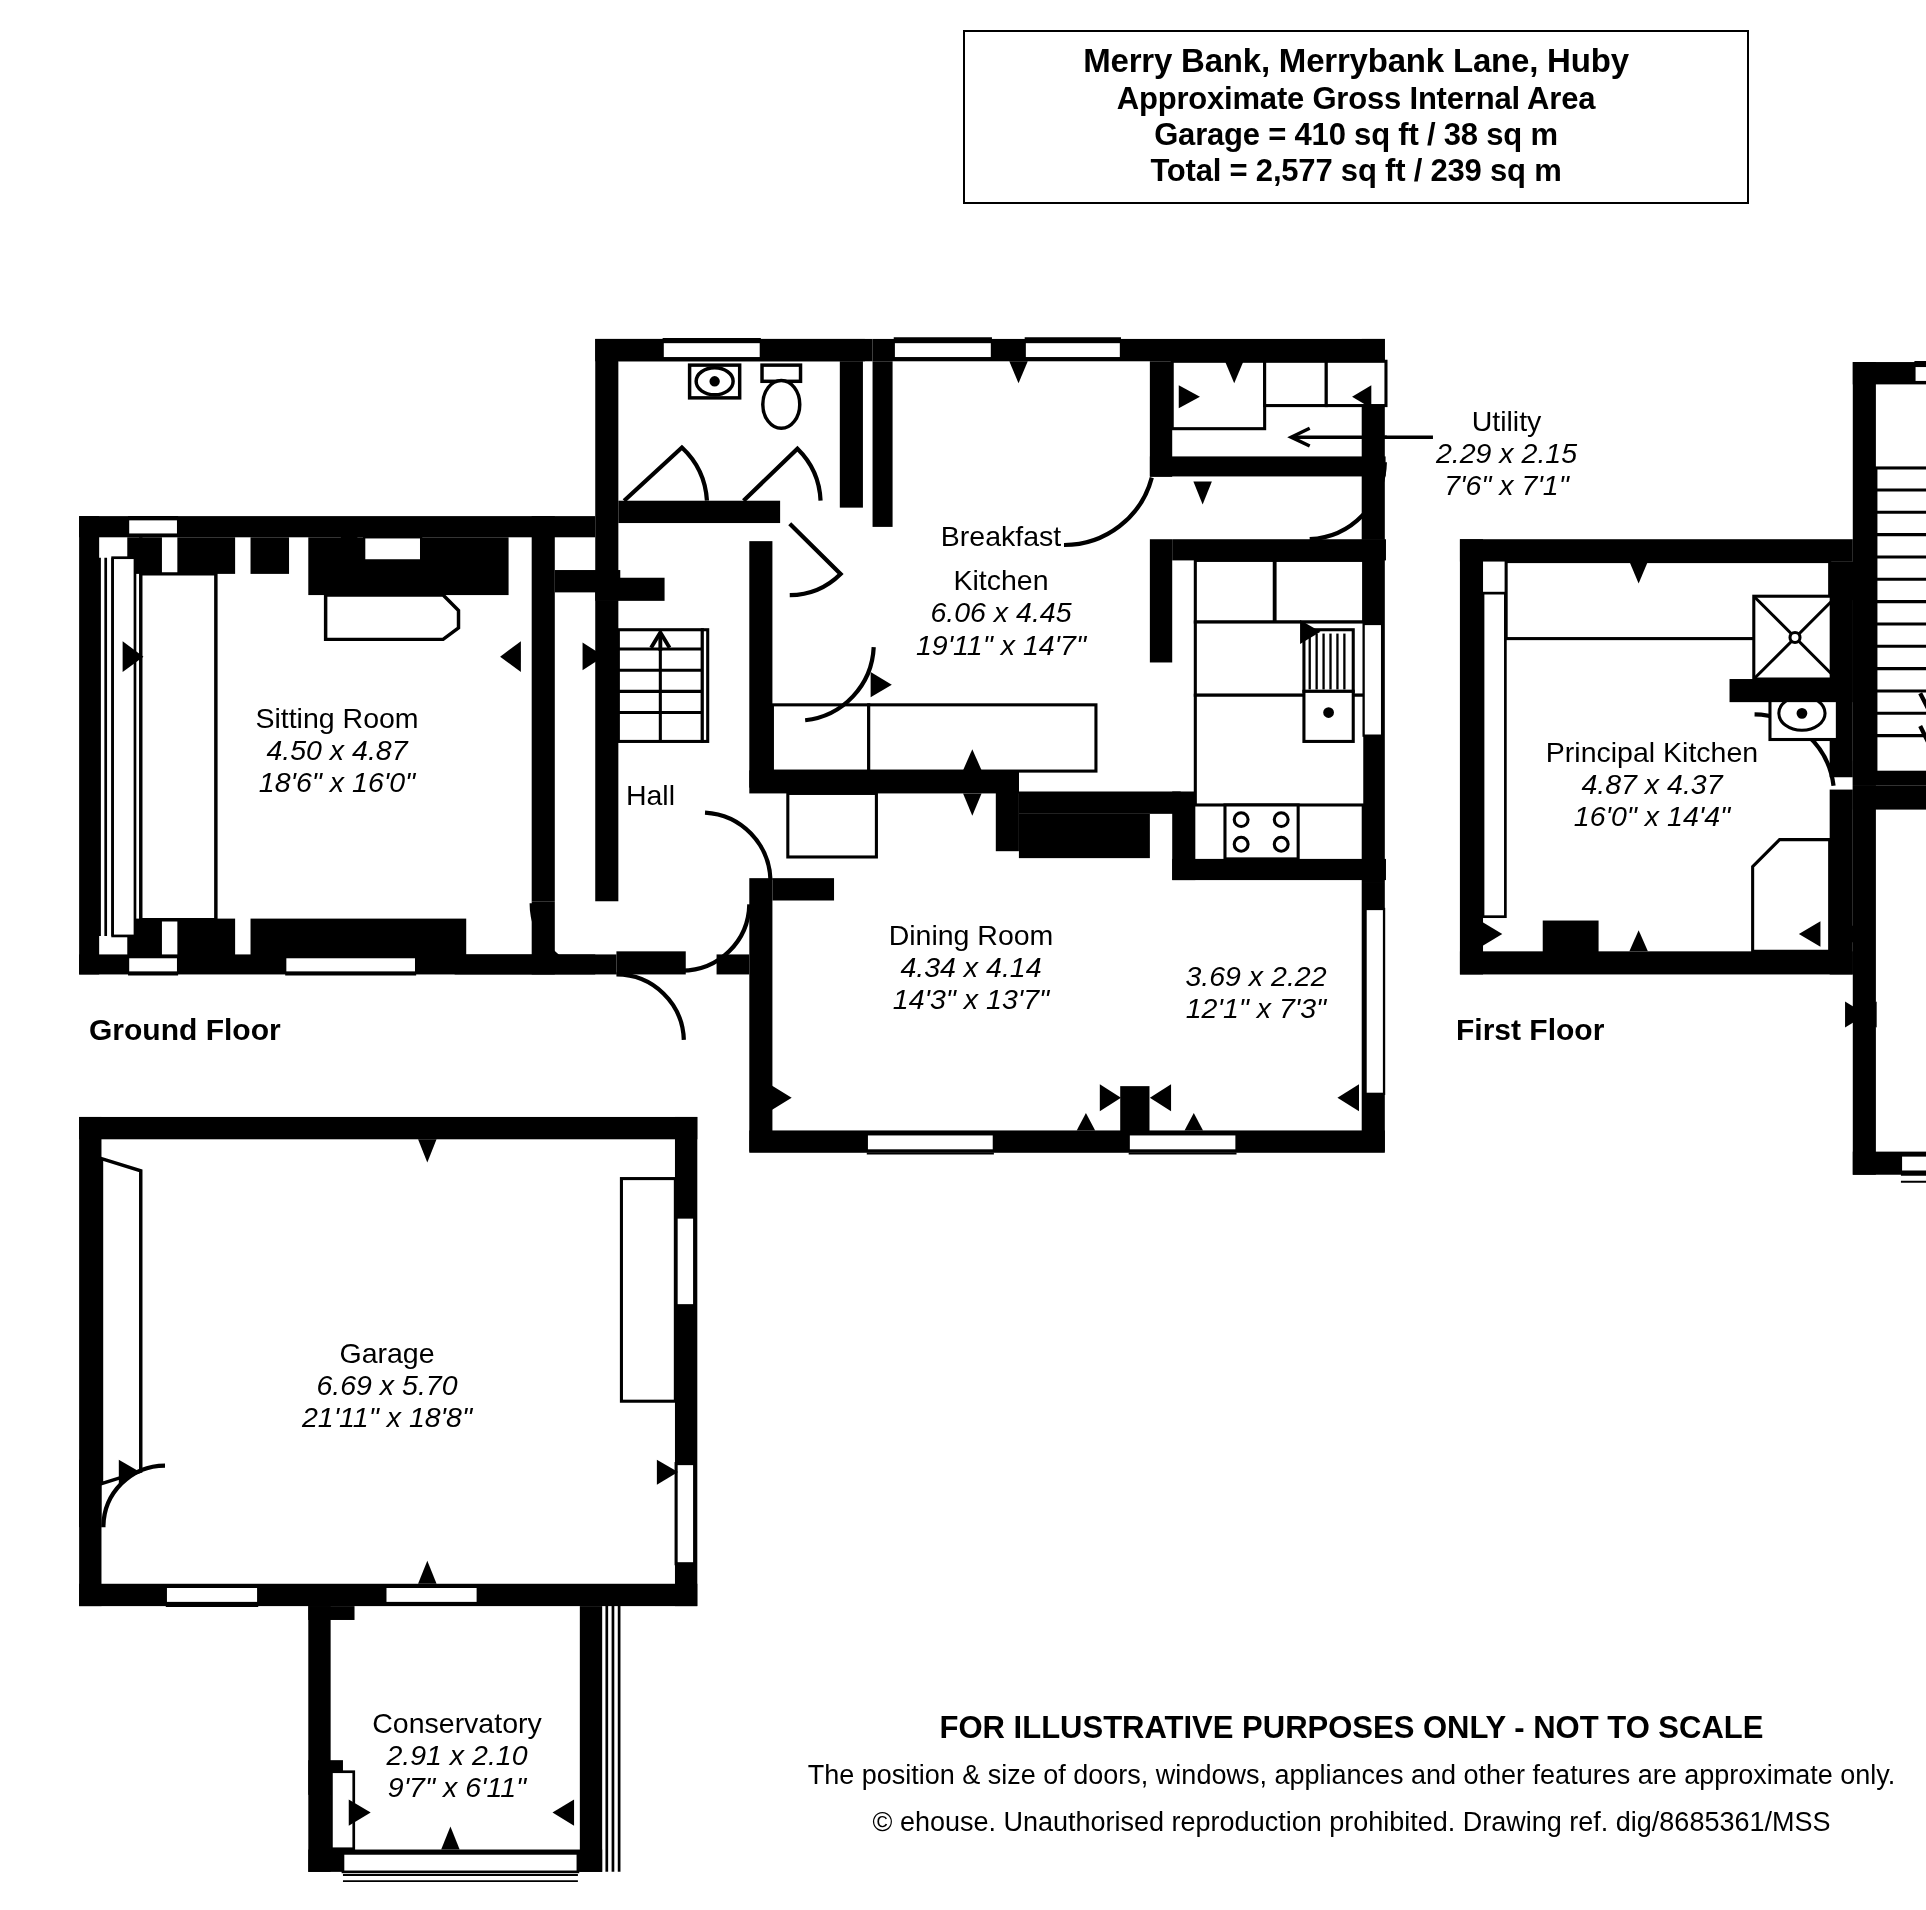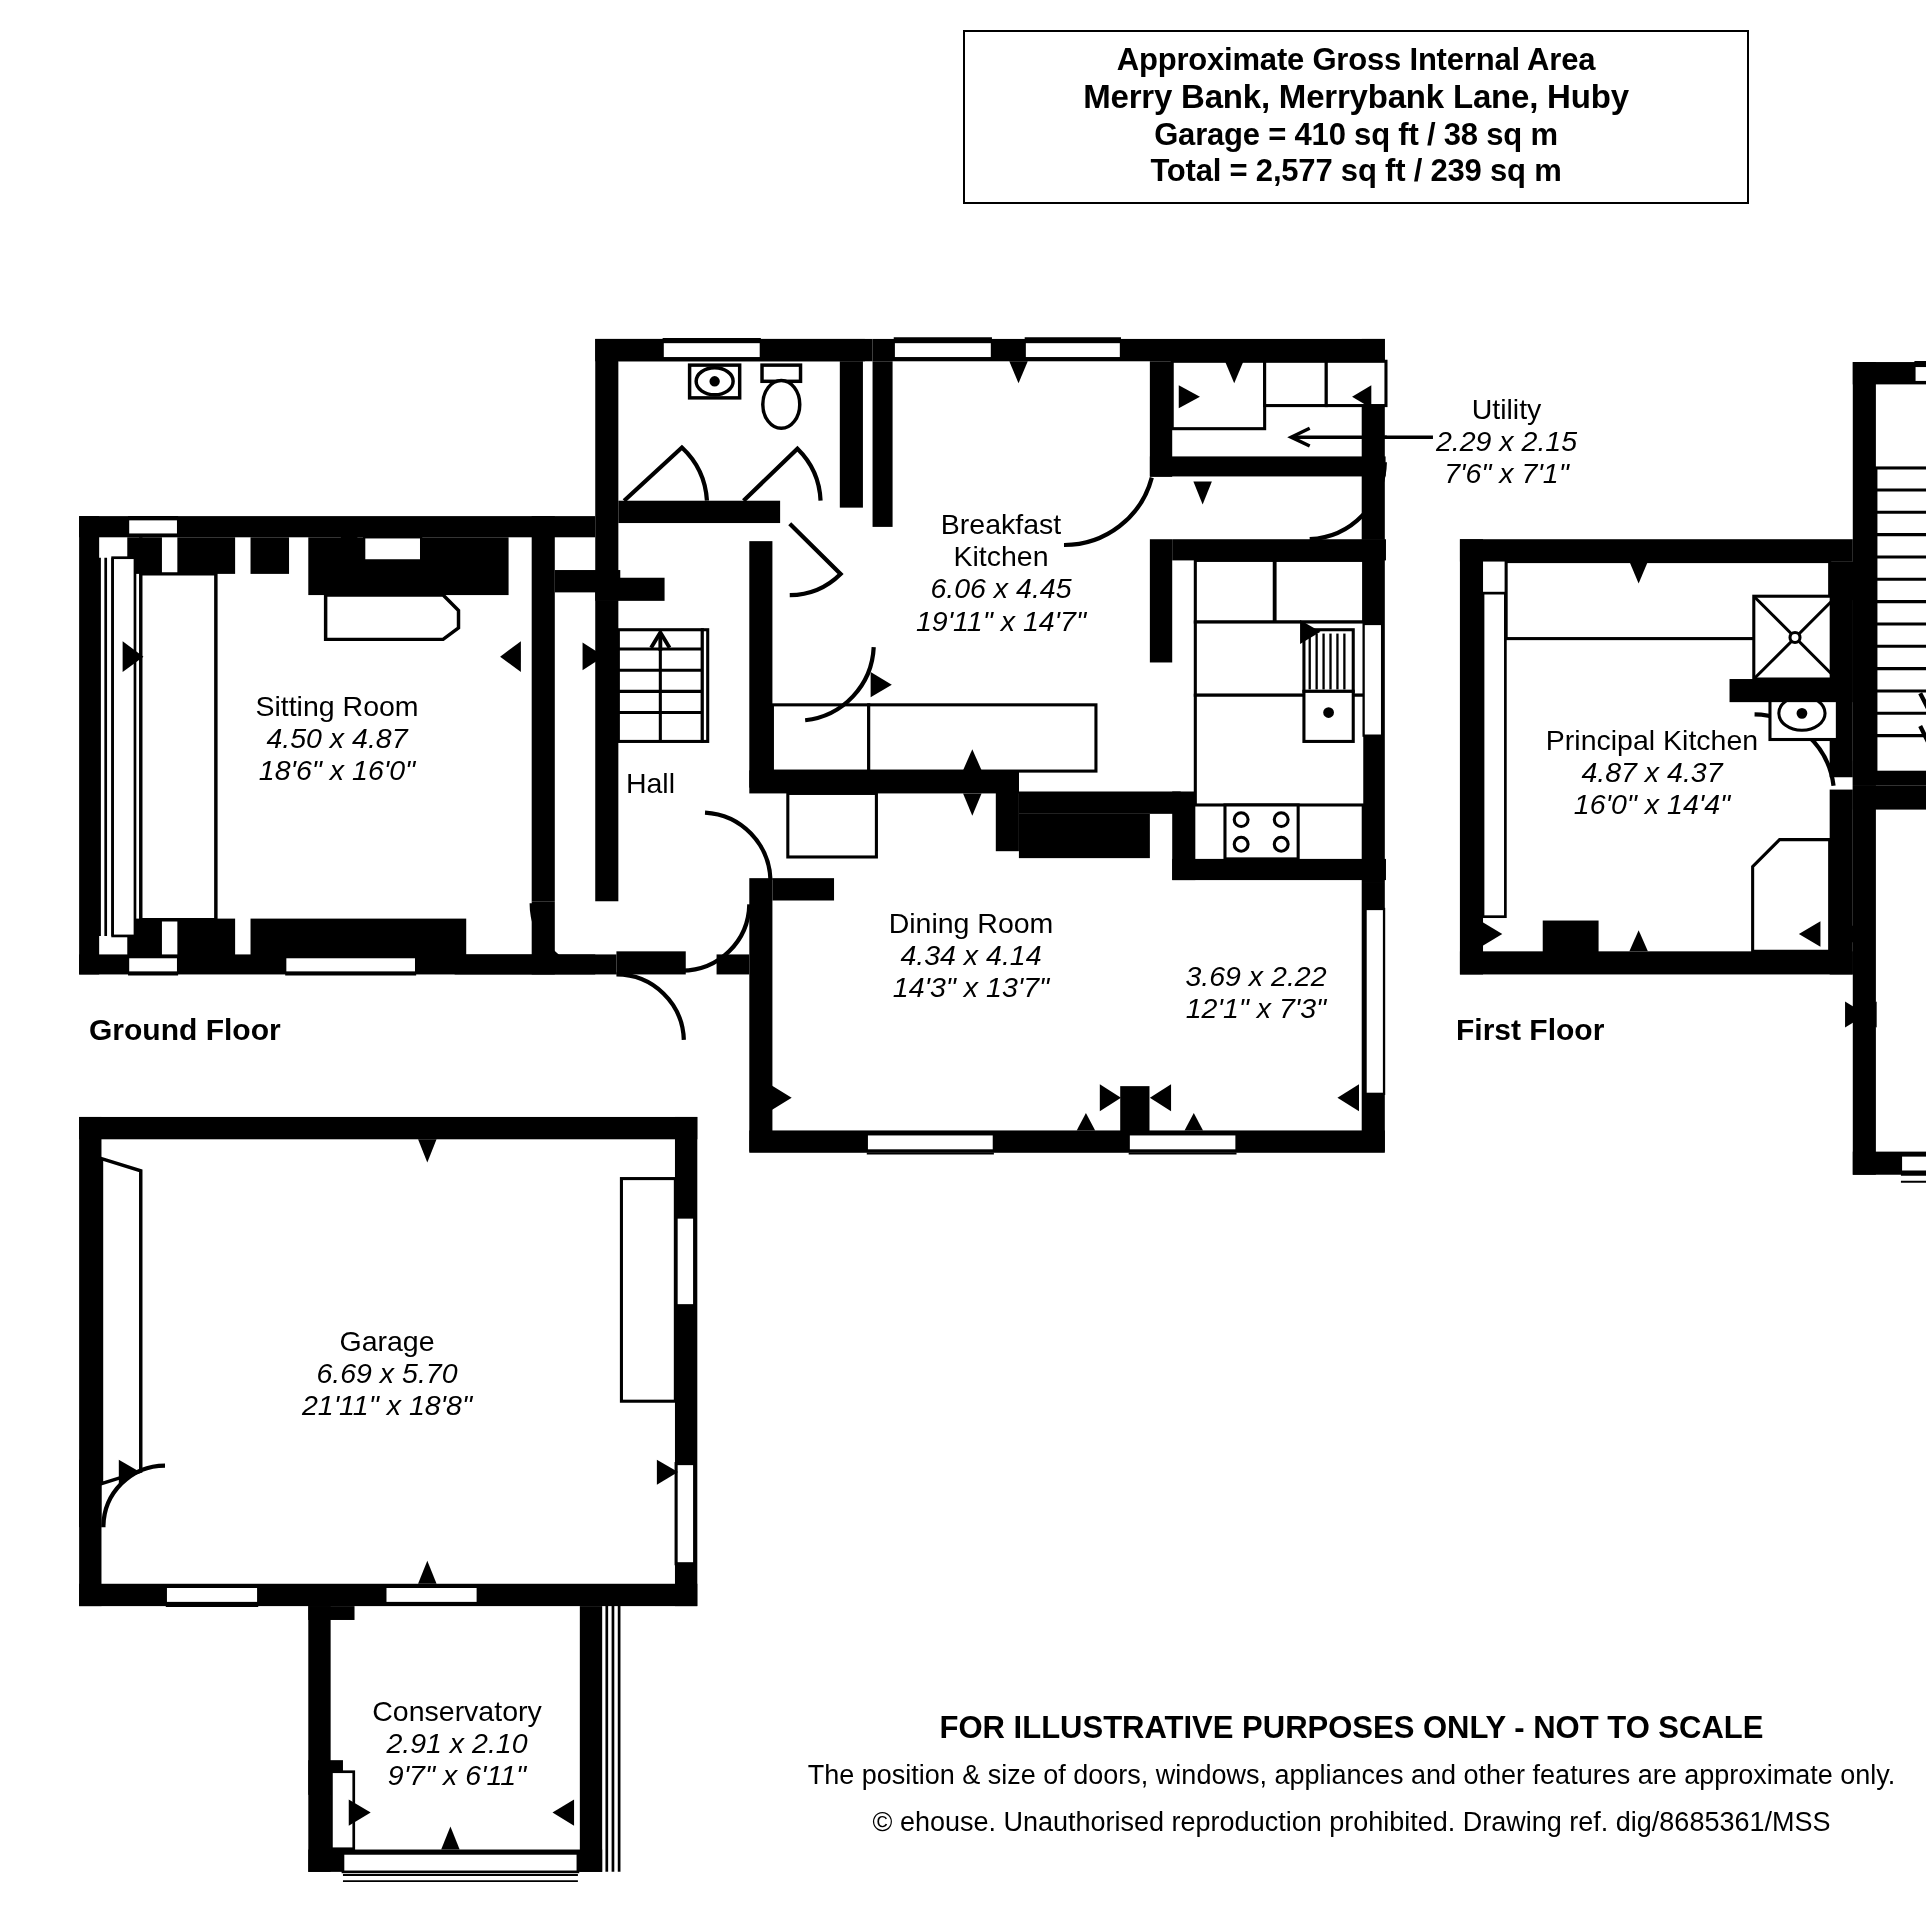--- a/index.html
+++ b/index.html
@@ -13,21 +13,21 @@
             border:2.7px solid #000;background:#fff;padding:10px 3.9px 13px;
             box-sizing:border-box;text-align:center;}
   .titlebox .ln{font-weight:bold;line-height:1.17;letter-spacing:-0.2px;}
   .t1{font-size:33px;}
   .t2{font-size:31px;}
   .t3{font-size:31px;}
 
   
   .lbl{position:absolute;text-align:center;line-height:1.13;
        white-space:nowrap;font-size:28px;}
-  .lbl .nm{display:block;font-size:28.5px;}
+  .lbl .nm{display:block;font-size:28.5px;margin-top:12px;}
   .lbl .dm{display:block;font-size:28.5px;font-style:italic;}
 
   .floorlbl{position:absolute;font-weight:bold;font-size:30px;white-space:nowrap;}
 
   
   .footer{position:absolute;left:0;width:2703px;text-align:center;}
   .f1{top:1710px;font-weight:bold;font-size:31px;}
   .f2{top:1760px;font-size:27px;}
   .f3{top:1807px;font-size:27px;}
 </style>
@@ -577,22 +577,22 @@
       <rect x="5980" y="2002" width="195" height="180"></rect>
     </g>
     <g fill="#000">
       <polygon points="6740,2600 6740,2668 6795,2634"></polygon>
       <polygon points="6620,2990 6668,2990 6644,2935"></polygon>
     </g>
   </g>
 </svg>
 
 <div class="titlebox">
+  <div class="ln t1">Merry Bank, Merrybank Lane, Huby</div>
   <div class="ln t2">Approximate Gross Internal Area</div>
-  <div class="ln t1">Merry Bank, Merrybank Lane, Huby</div>
   <div class="ln t3">Garage = 410 sq ft / 38 sq m</div>
   <div class="ln t3">Total = 2,577 sq ft / 239 sq m</div>
 </div>
 
 <div class="lbl" style="left:154px;top:690px;width:366px;">
   <span class="nm">Sitting Room</span>
   <span class="dm">4.50 x 4.87</span>
   <span class="dm">18'6" x 16'0"</span>
 </div>
 

